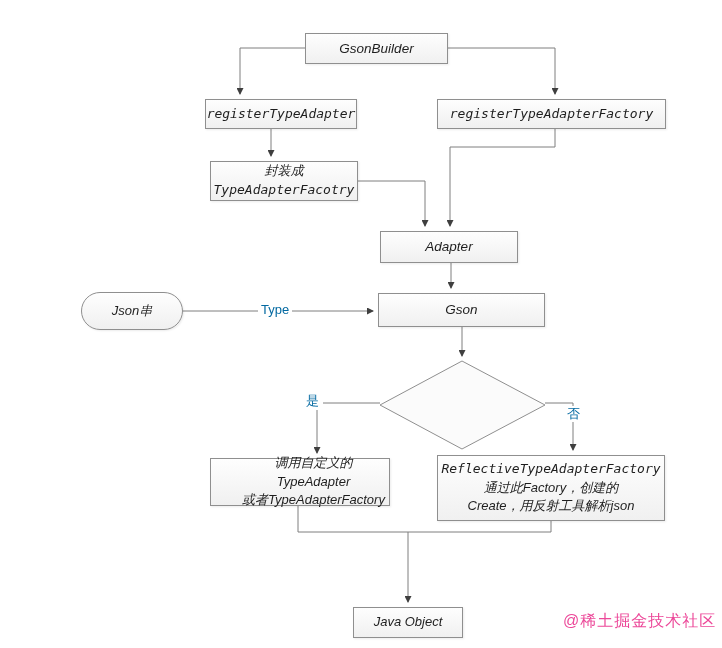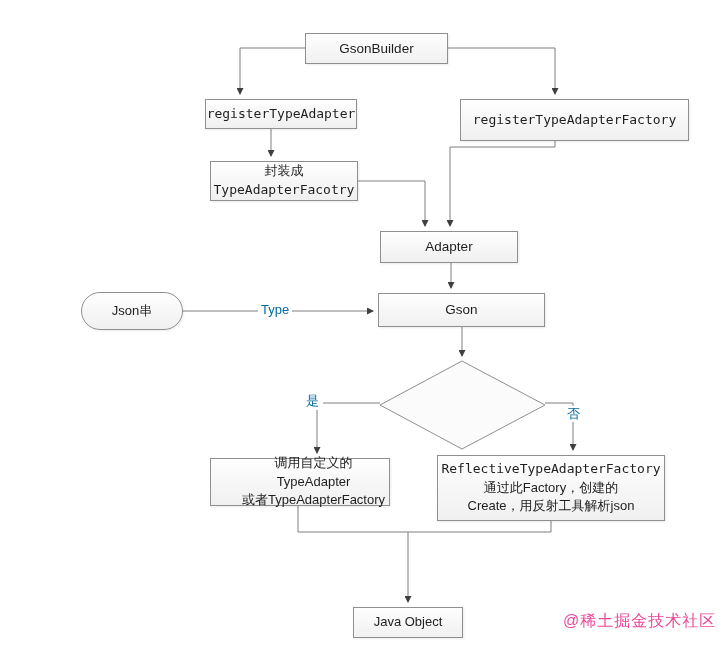--- a/index.html
+++ b/index.html
@@ -11,21 +11,21 @@
     overflow:hidden;
   }
   .wires{position:absolute;left:0;top:0;width:722px;height:648px;}
   .edge{fill:none;stroke:#7e7e7e;stroke-width:1;}
   .node{
     position:absolute;box-sizing:border-box;
     border:1px solid #8f8f8f;
     background:linear-gradient(180deg,#fefefe 0%,#f0f0f0 100%);
     box-shadow:1px 1px 2px rgba(0,0,0,0.08);
     display:flex;flex-direction:column;align-items:center;justify-content:center;
-    text-align:center;font-size:13px;color:#1e1e1e;line-height:1.45;
+    text-align:center;font-size:13px;color:#1e1e1e;line-height:1.45;font-style:italic;
   }
   .mono{font-family:"DejaVu Sans Mono", monospace;}
   .stadium{border-radius:19px;}
   .diamond-label{
     position:absolute;display:flex;align-items:center;justify-content:center;
     text-align:center;font-size:13px;color:#1e1e1e;line-height:1.5;
     background:transparent;border:none;box-shadow:none;
   }
   .edge-label{
     position:absolute;font-size:13px;color:#0369a1;
@@ -79,21 +79,21 @@
   </svg>
 
   <div class="node" style="left:305px;top:33px;width:143px;height:31px;font-size:13.5px;">
     <span>GsonBuilder</span>
   </div>
 
   <div class="node mono" style="left:205px;top:99px;width:152px;height:30px;">
     <span>registerTypeAdapter</span>
   </div>
 
-  <div class="node mono" style="left:460px;top:99px;width:229px;height:42px;text-align:right;">
+  <div class="node mono" style="left:437px;top:99px;width:229px;height:30px;text-align:right;">
     <span>registerTypeAdapterFactory</span>
   </div>
 
   <div class="node" style="left:210px;top:161px;width:148px;height:40px;">
     <span class="blk">封装成</span>
     <span class="blk mono">TypeAdapterFacotry</span>
   </div>
 
   <div class="node" style="left:380px;top:231px;width:138px;height:32px;font-size:13.5px;">
     <span>Adapter</span>

